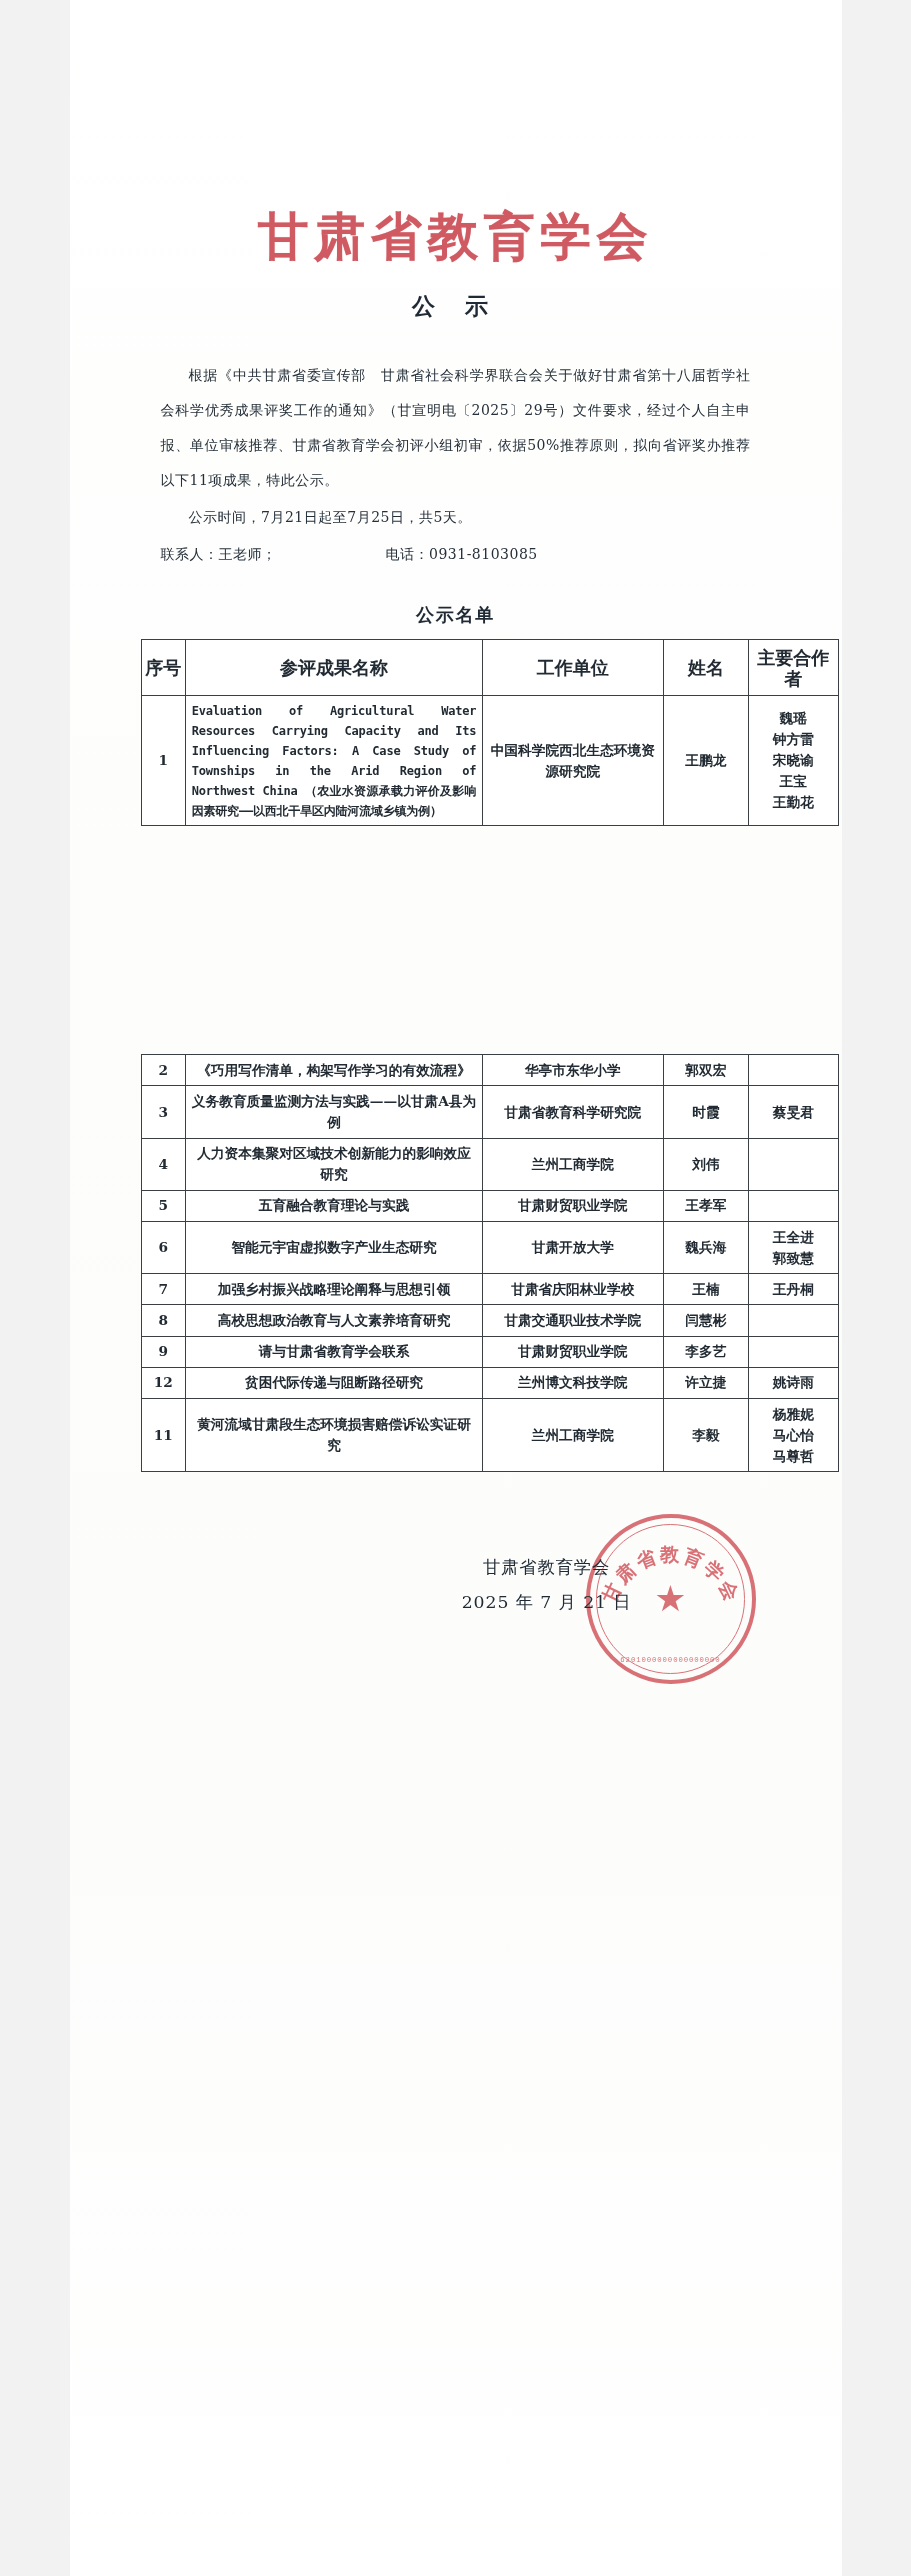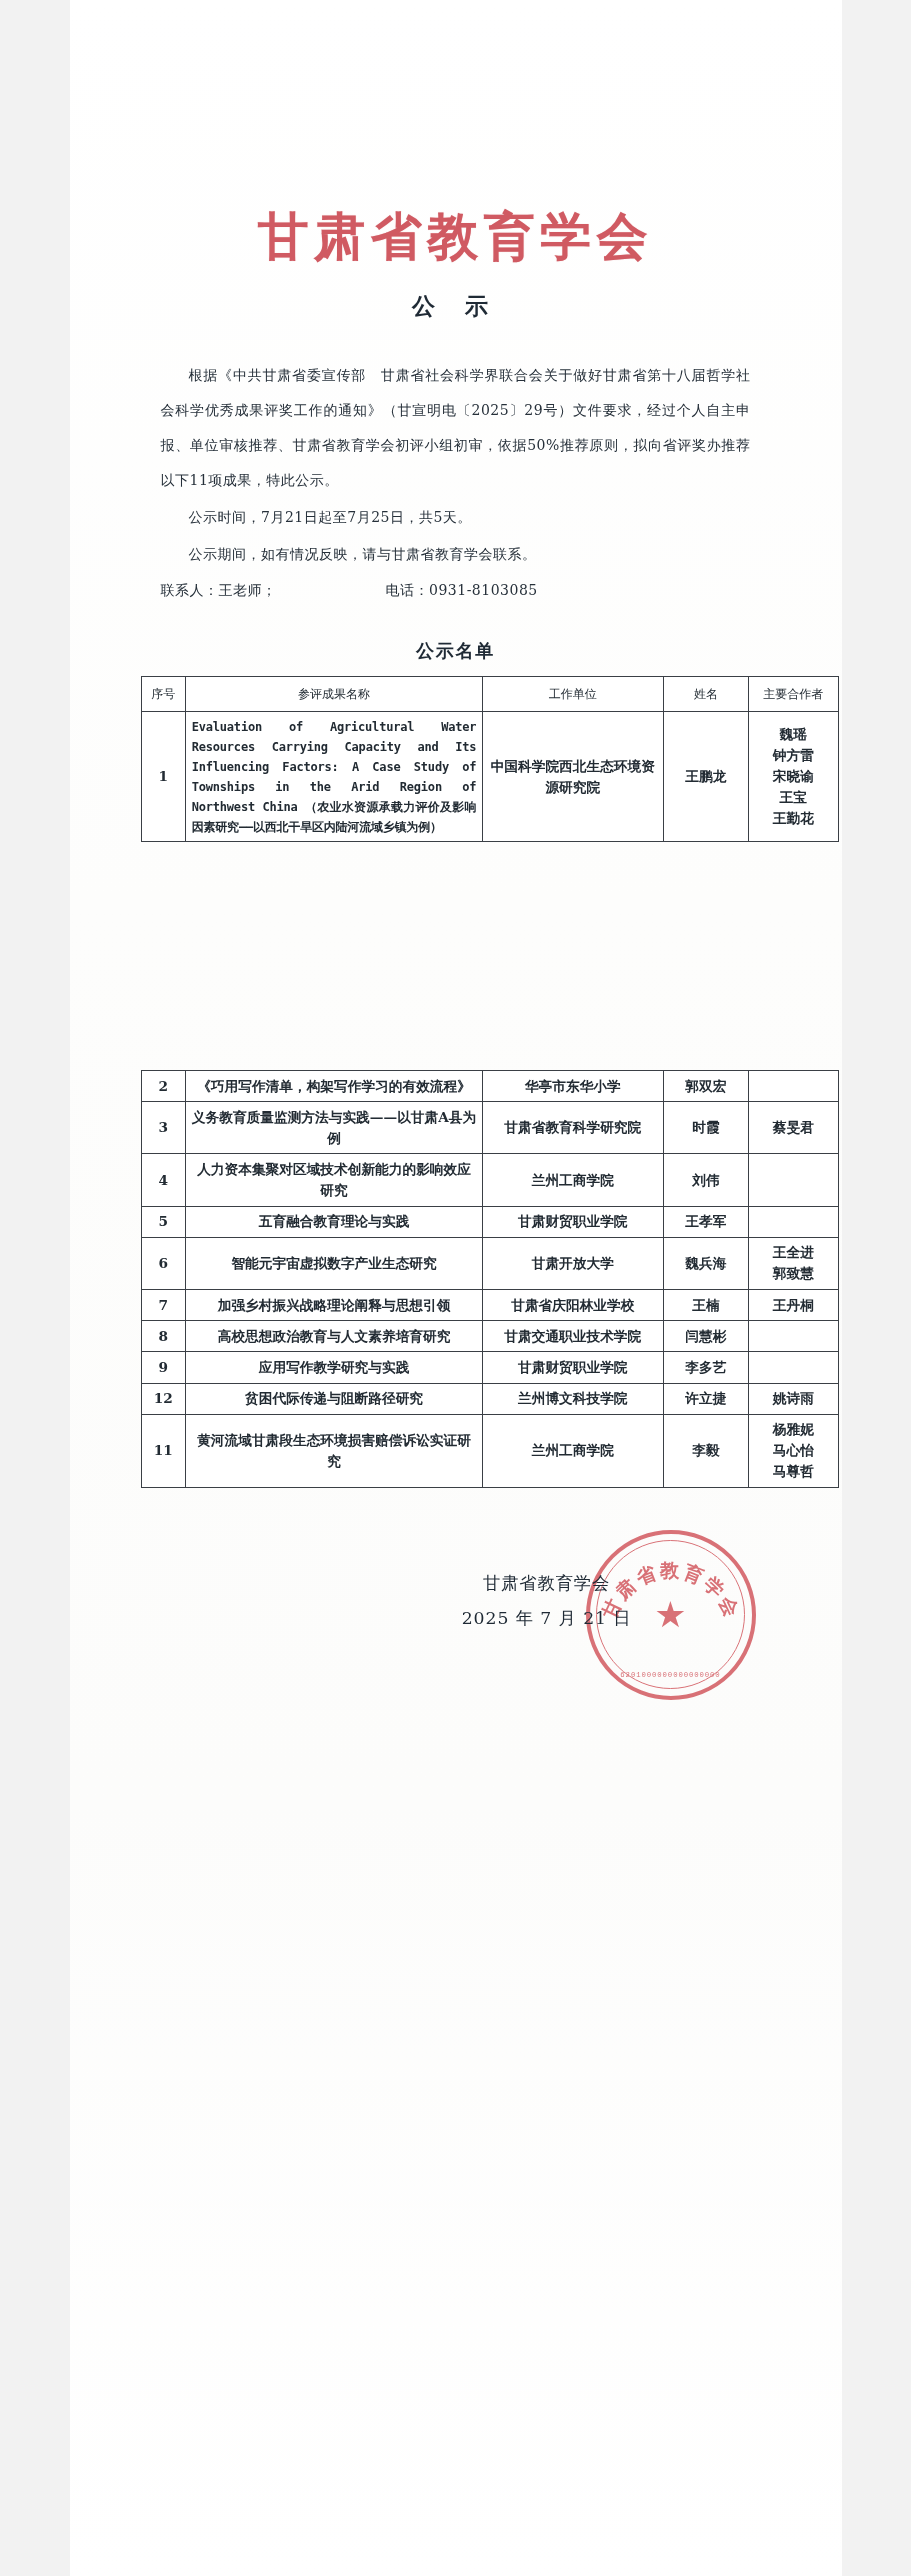--- a/index.html
+++ b/index.html
@@ -102,22 +102,22 @@
     font-family: "DejaVu Serif", "Liberation Serif", serif;
     font-size: 13.7px;
     line-height: 21px;
     color: #222b33;
     vertical-align: middle;
     text-align: center;
     font-weight: bold;
   }
   table.grid th {
     font-family: "DejaVu Sans", "Liberation Sans", sans-serif;
-    font-weight: 400;
-    font-size: 12px;
+    font-weight: 700;
+    font-size: 18px;
     padding: 6.4px 3.6px;
   }
   .col-idx   { width: 44px; }
   .col-title { width: 292px; }
   .col-unit  { width: 178px; }
   .col-name  { width: 84px; }
   .col-coop  { width: 88px; }
 
   td.title-cell {
     text-align: left;
@@ -215,21 +215,20 @@
   <div class="content">
 
     <div class="masthead">
       <div class="masthead-title">甘肃省教育学会</div>
       <div class="doc-subtitle">公 示</div>
     </div>
 
     <div class="body-block">
       <div class="para indent">根据《中共甘肃省委宣传部　甘肃省社会科学界联合会关于做好甘肃省第十八届哲学社会科学优秀成果评奖工作的通知》（甘宣明电〔2025〕29号）文件要求，经过个人自主申报、单位审核推荐、甘肃省教育学会初评小组初审，依据50%推荐原则，拟向省评奖办推荐以下11项成果，特此公示。</div>
       <div class="para indent">公示时间，7月21日起至7月25日，共5天。</div>
-      <div class="para indent">公示期间，如有情况反映，请与甘肃省教育学会联系。</div>
       <div class="para contact-line">
         <span class="c-left">联系人：王老师；</span>
         <span>电话：0931-8103085</span>
       </div>
     </div>
 
     <div class="list-heading">公示名单</div>
 
     <table class="grid">
       <colgroup>
@@ -314,21 +313,21 @@
           </tr>
           <tr>
             <td>8</td>
             <td class="title-cell">高校思想政治教育与人文素养培育研究</td>
             <td class="unit-cell">甘肃交通职业技术学院</td>
             <td class="name-cell">闫慧彬</td>
             <td class="coop-cell"></td>
           </tr>
           <tr>
             <td>9</td>
-            <td class="title-cell">应用写作教学研究与实践</td>
+            <td class="title-cell">请与甘肃省教育学会联系</td>
             <td class="unit-cell">甘肃财贸职业学院</td>
             <td class="name-cell">李多艺</td>
             <td class="coop-cell"></td>
           </tr>
           <tr>
             <td>12</td>
             <td class="title-cell">贫困代际传递与阻断路径研究</td>
             <td class="unit-cell">兰州博文科技学院</td>
             <td class="name-cell">许立捷</td>
             <td class="coop-cell">姚诗雨</td>

